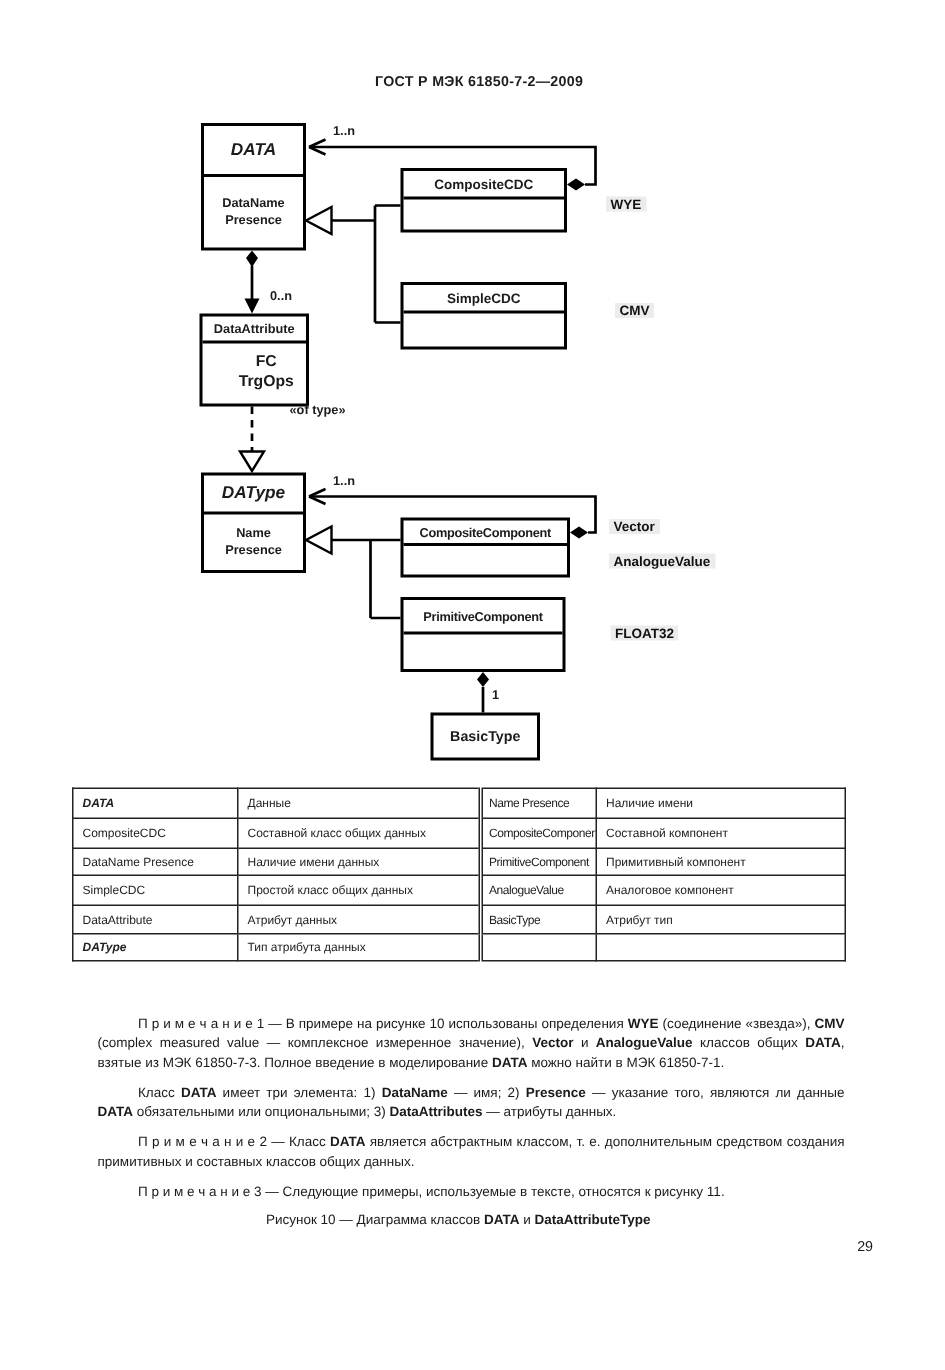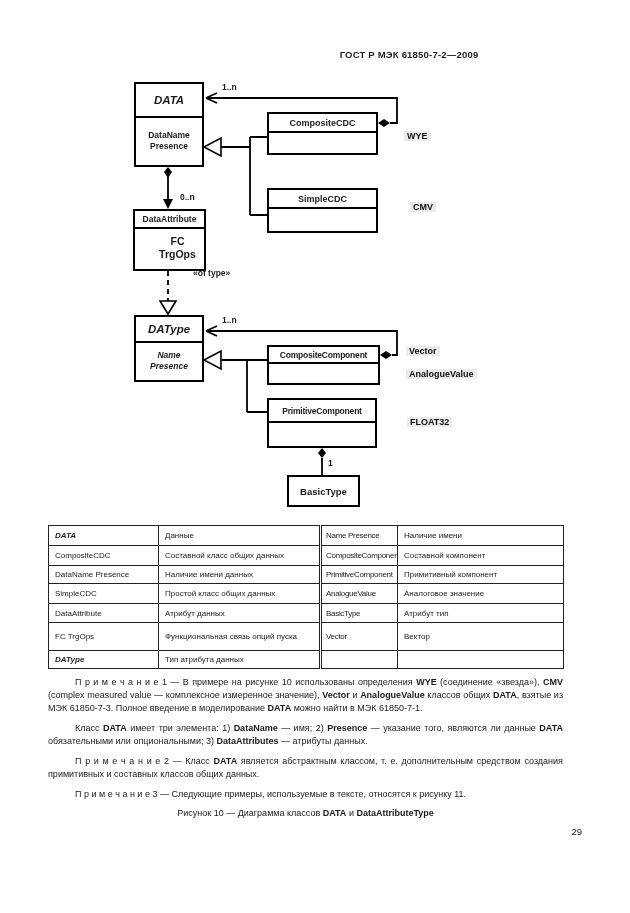--- a/index.html
+++ b/index.html
@@ -3,21 +3,21 @@
 <meta charset="utf-8">
 <style>
   html,body{margin:0;padding:0;background:#9a9a9a;}
   #page{
     position:relative;width:630px;height:913px;background:#ffffff;
     font-family:"Liberation Sans", sans-serif;color:#1c1c1c;overflow:hidden;
     margin:0 auto;
   }
   .abs{position:absolute;}
   
-  #hdr{left:250px;top:49px;width:318px;text-align:center;font-size:9.5px;font-weight:bold;letter-spacing:.2px;}
+  #hdr{left:250px;top:49px;width:318px;text-align:left;font-size:9.5px;font-weight:bold;letter-spacing:.2px;}
   
   .uml-box{position:absolute;border:2px solid #000;background:#fff;box-sizing:border-box;}
   .uml-title{border-bottom:2px solid #000;display:flex;align-items:center;justify-content:center;
     font-weight:bold;font-size:9px;box-sizing:border-box;}
   .uml-title.em{font-style:italic;font-size:11.5px;}
   .uml-attrs{display:flex;flex-direction:column;align-items:center;justify-content:center;
     font-weight:bold;font-size:8.5px;line-height:11px;box-sizing:border-box;}
   .uml-attrs.big{font-size:10.5px;line-height:13px;padding-left:16px;}
   .single{display:flex;align-items:center;justify-content:center;font-weight:bold;font-size:9.5px;}
   
@@ -25,21 +25,21 @@
   .side-label{position:absolute;font-weight:bold;font-size:9px;background:#ececec;padding:0 3px;color:#111;}
   #svg-overlay{position:absolute;left:0;top:0;pointer-events:none;}
   
   #term-table{position:absolute;left:48px;top:525px;border-collapse:collapse;table-layout:fixed;width:515px;}
   #term-table td{border:1.4px solid #222;font-size:8px;padding:2px 6px;vertical-align:middle;
     overflow:hidden;color:#222;}
   #term-table td.c2{border-left:3px double #222;letter-spacing:-0.3px;white-space:nowrap;padding:2px 4px;}
   #term-table td.term-emph{font-weight:bold;font-style:italic;}
   
   #notes{left:48px;top:676px;width:515px;font-size:9px;line-height:13px;text-align:justify;color:#1a1a1a;}
-  #notes p{margin:0 0 7px 0;text-indent:27px;}
+  #notes p{margin:0 0 7px 17px;text-indent:27px;}
   #caption{left:48px;top:808px;width:515px;text-align:center;font-size:9px;color:#1a1a1a;}
   #pagenum{left:556px;top:826px;width:26px;text-align:right;font-size:9.5px;}
   b{font-weight:bold;}
 </style>
 </head>
 <body>
 
 <div id="page">
 
   <div id="hdr" class="abs">ГОСТ Р МЭК 61850-7-2—2009</div>
@@ -67,21 +67,21 @@
     <div class="uml-box" style="left:133px;top:209px;width:73px;height:62px;">
       <div class="uml-title" style="height:18px;font-size:8.5px;">DataAttribute</div>
       <div class="uml-attrs big" style="height:38px;">
         <span>FC</span>
         <span>TrgOps</span>
       </div>
     </div>
 
     <div class="uml-box" style="left:134px;top:315px;width:70px;height:67px;">
       <div class="uml-title em" style="height:26px;">DAType</div>
-      <div class="uml-attrs" style="height:35px;font-style:italic;">
+      <div class="uml-attrs" style="height:35px;">
         <span>Name</span>
         <span>Presence</span>
       </div>
     </div>
 
     <div class="uml-box" style="left:267px;top:345px;width:113px;height:40px;">
       <div class="uml-title" style="height:17px;font-size:8.5px;letter-spacing:-0.2px;">CompositeComponent</div>
       <div class="uml-attrs" style="height:17px;"></div>
     </div>
 
@@ -165,33 +165,27 @@
       <tr style="height:18px">
         <td>DataName Presence</td>
         <td>Наличие имени данных</td>
         <td class="c2">PrimitiveComponent</td>
         <td>Примитивный компонент</td>
       </tr>
       <tr style="height:20px">
         <td>SimpleCDC</td>
         <td>Простой класс общих данных</td>
         <td class="c2">AnalogueValue</td>
-        <td>Аналоговое значение</td>
+        <td>Аналоговое компонент</td>
       </tr>
       <tr style="height:19px">
         <td>DataAttribute</td>
         <td>Атрибут данных</td>
         <td class="c2">BasicType</td>
         <td>Атрибут тип</td>
-      </tr>
-      <tr style="height:28px">
-        <td>FC TrgOps</td>
-        <td style="text-align:justify;">Функциональная связь опций пуска</td>
-        <td class="c2">Vector</td>
-        <td>Вектор</td>
       </tr>
       <tr style="height:18px">
         <td class="term-emph">DAType</td>
         <td>Тип атрибута данных</td>
         <td class="c2"></td>
         <td></td>
       </tr>
     </tbody>
   </table>
 

